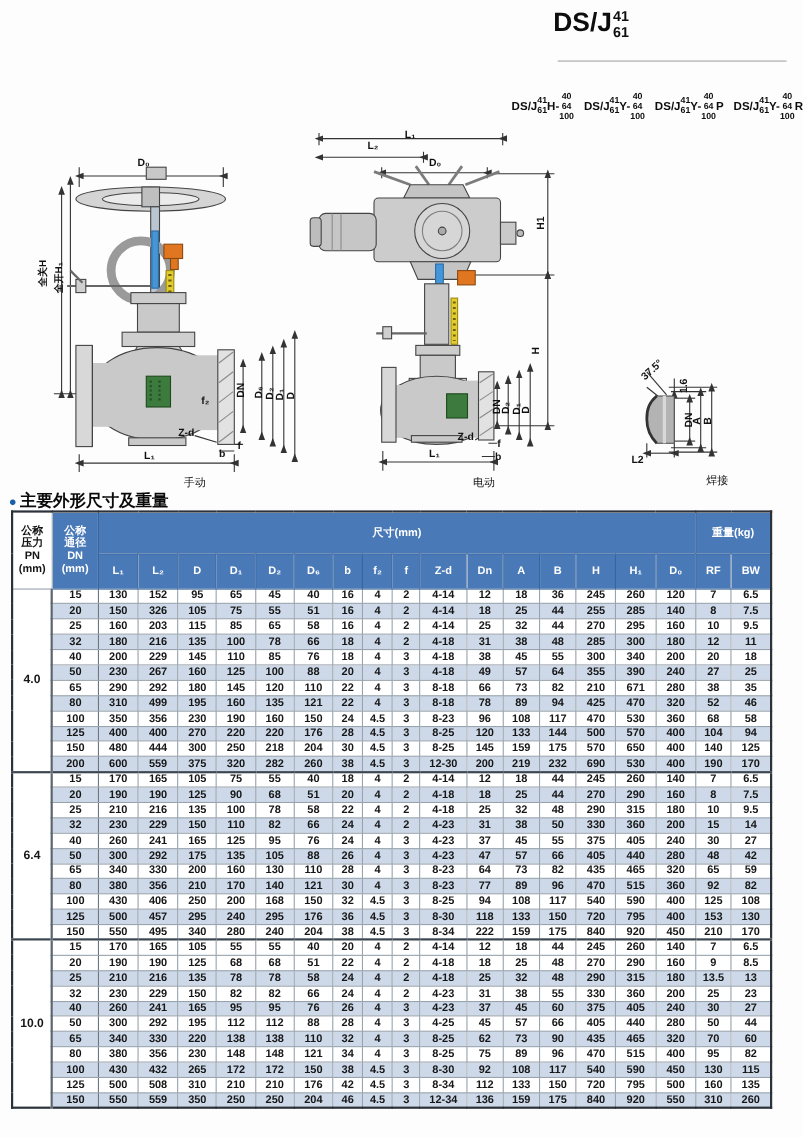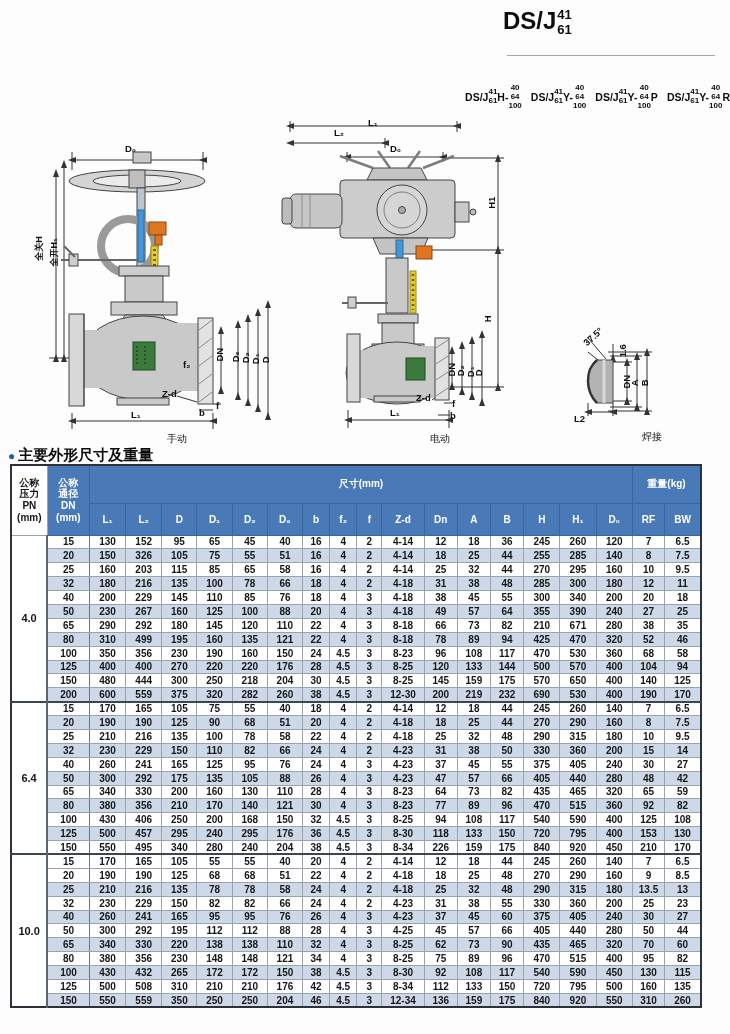--- a/index.html
+++ b/index.html
@@ -891,21 +891,21 @@
           <td>550</td>
           <td>495</td>
           <td>340</td>
           <td>280</td>
           <td>240</td>
           <td>204</td>
           <td>38</td>
           <td>4.5</td>
           <td>3</td>
           <td>8-34</td>
-          <td>226</td>
+          <td>222</td>
           <td>159</td>
           <td>175</td>
           <td>840</td>
           <td>920</td>
           <td>450</td>
           <td>210</td>
           <td>170</td>
         </tr>
       </tbody>
       <tbody>

